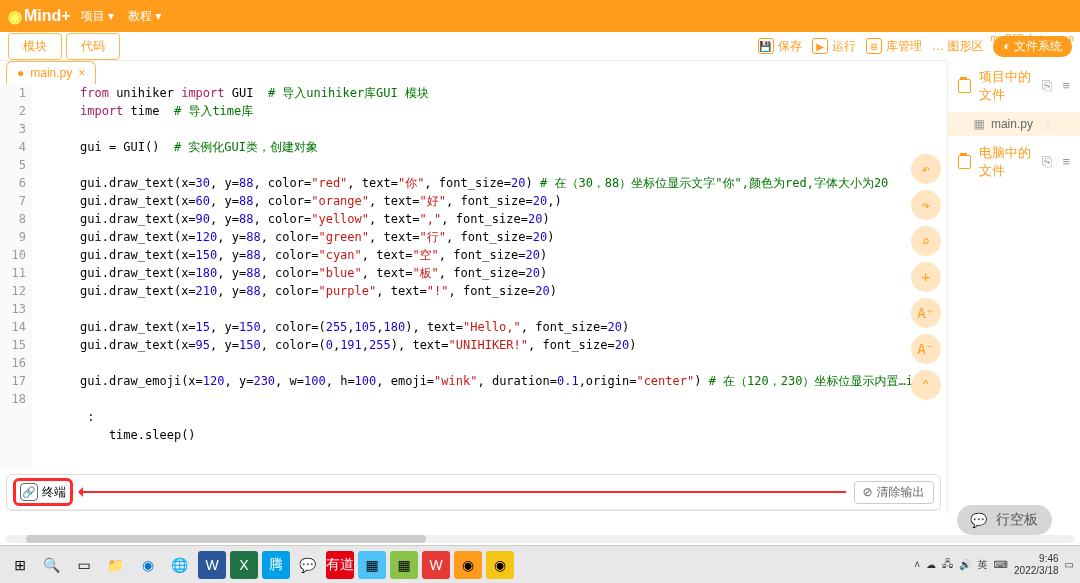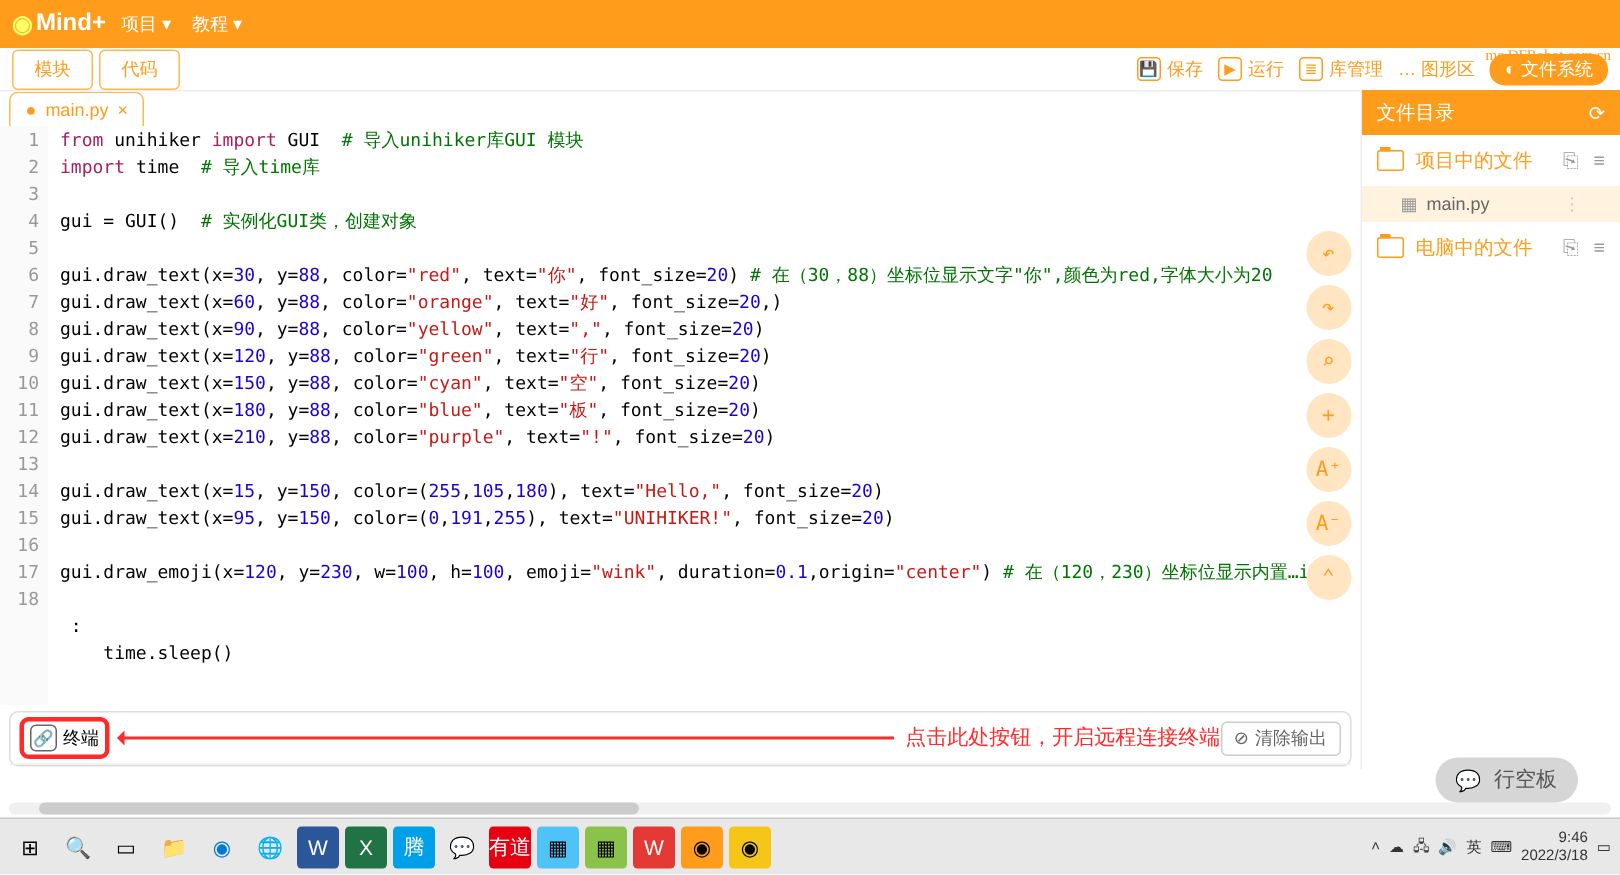--- a/index.html
+++ b/index.html
@@ -18,21 +18,21 @@
   .toolbtn { display: flex; align-items: center; gap: 4px; color: #ff9c1b; font-size: 12px; cursor: pointer; }
   .toolbtn .ic { width: 16px; height: 16px; border: 1.5px solid #ff9c1b; border-radius: 3px; display: flex; align-items: center; justify-content: center; font-size: 10px; }
   .toolbtn.pill { background: #ff9c1b; color: #fff; padding: 2px 10px; border-radius: 10px; }
   .main { display: flex; height: 453px; }
   .editor-pane { flex: 1; display: flex; flex-direction: column; border-top: 1px solid #eee; }
   .file-tabs { display: flex; padding: 0 6px; }
   .file-tab { border: 1px solid #ffb84d; border-bottom: none; border-radius: 6px 6px 0 0; padding: 4px 10px; color: #ff9c1b; font-size: 12px; display: flex; align-items: center; gap: 6px; }
   .file-tab .close { color: #ff9c1b; }
   .code-area { flex: 1; display: flex; font-family: Consolas, monospace; font-size: 12px; line-height: 18px; overflow: hidden; position: relative; }
   .gutter { width: 32px; text-align: right; padding-right: 6px; color: #999; background: #fafafa; }
-  .code { flex: 1; white-space: pre; padding-left: 8px; position: relative; }
+  .code { flex: 1; white-space: pre; padding-left: 8px; position: relative; margin-left: 40px; }
   .kw-purple { color: #a71d5d; }
   .kw-str { color: #c41a16; }
   .kw-num { color: #1c00cf; }
   .kw-cmt { color: #007400; }
   .floats { position: absolute; right: 6px; top: 70px; display: flex; flex-direction: column; gap: 6px; }
   .fbtn { width: 30px; height: 30px; border-radius: 50%; background: #ffe5c2; color: #ff9c1b; display: flex; align-items: center; justify-content: center; font-size: 14px; cursor: pointer; }
   .term-wrap { border: 1px solid #ddd; border-radius: 6px; margin: 4px 6px 2px 6px; }
   .term-head { display: flex; align-items: center; padding: 3px 6px; border-bottom: 1px solid #eee; }
   .term-icon-box { border: 3px solid #ff2b2b; border-radius: 6px; padding: 2px 4px; display: flex; align-items: center; gap: 4px; }
   .term-icon { width: 18px; height: 18px; border: 1.5px solid #666; border-radius: 4px; display: flex; align-items: center; justify-content: center; font-size: 11px; }
@@ -150,34 +150,29 @@
         <div class="fbtn">⌃</div>
       </div>
     </div>
     <div class="term-wrap">
       <div class="term-head">
         <span class="term-icon-box">
           <span class="term-icon">🔗</span>
           <span>终端</span>
         </span>
         <span class="term-arrow"></span>
-        <span class="term-hint">点击此处按钮，开启远程连接终端</span>
         <span class="term-clear">
           <span>⊘</span>
           <span>清除输出</span>
         </span>
       </div>
     </div>
   </div>
 
   <div class="right-pane">
-    <div class="rp-head">
-      <span>文件目录</span>
-      <span>⟳</span>
-    </div>
     <div class="rp-section">
       <span class="fic"></span>
       <span>项目中的文件</span>
       <span class="rops">
         <span>⎘</span>
         <span>≡</span>
       </span>
     </div>
     <div class="rp-file">
       <span>main.py</span>

